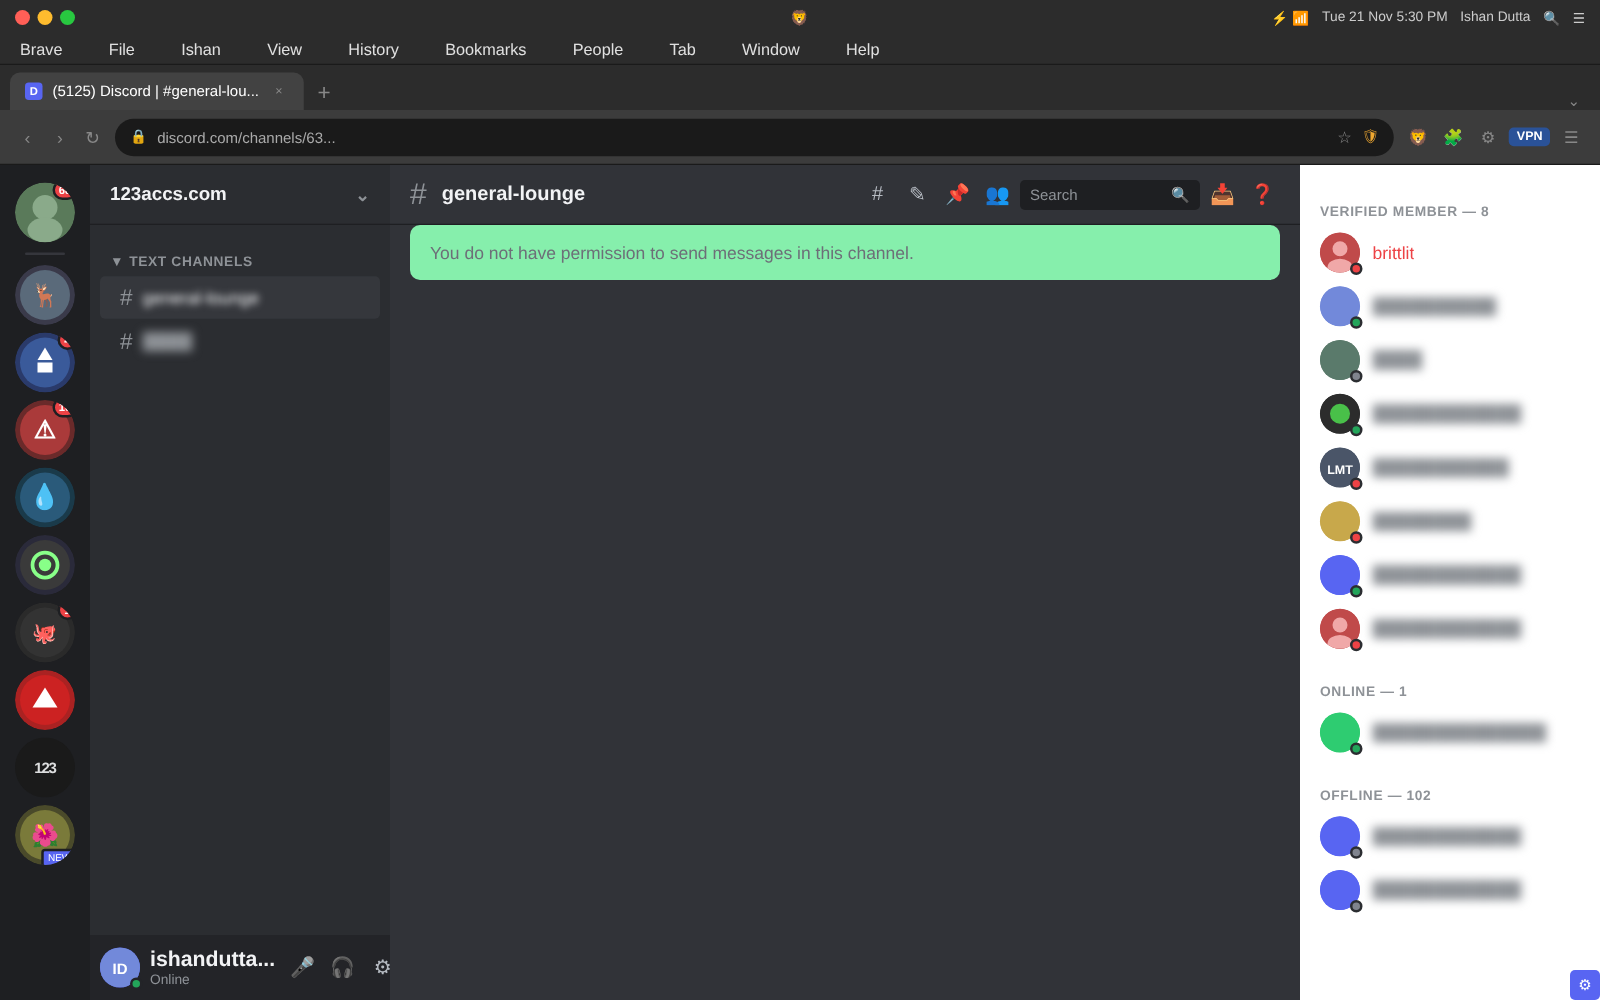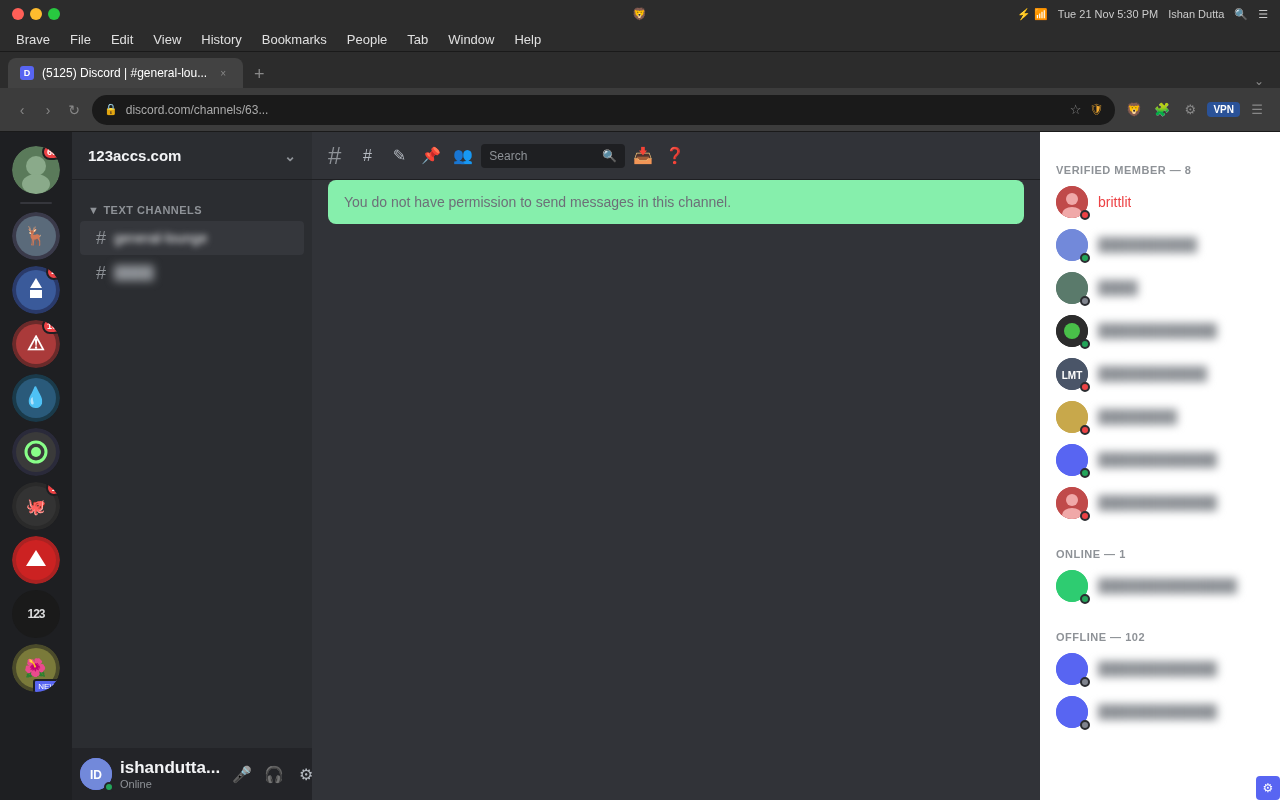--- a/index.html
+++ b/index.html
@@ -52,21 +52,21 @@
       gap: 10px;
       font-size: 11px;
       color: #cccccc;
     }
     .menu-bar {
       height: 24px;
       background: #2c2c2c;
       display: flex;
       align-items: center;
       padding: 0 8px;
-      gap: 4px;
+      gap: 21px;
       font-size: 13px;
       color: #e0e0e0;
       border-bottom: 1px solid #1a1a1a;
     }
     .menu-item {
       padding: 2px 8px;
       border-radius: 4px;
       cursor: pointer;
       font-size: 13px;
     }
@@ -520,21 +520,21 @@
     <span>Tue 21 Nov  5:30 PM</span>
     <span>Ishan Dutta</span>
     <span>🔍</span>
     <span>☰</span>
   </div>
 </div>
 
 <div class="menu-bar">
   <span class="menu-item">Brave</span>
   <span class="menu-item">File</span>
-  <span class="menu-item">Edit</span>
+  <span class="menu-item">Ishan</span>
   <span class="menu-item">View</span>
   <span class="menu-item">History</span>
   <span class="menu-item">Bookmarks</span>
   <span class="menu-item">People</span>
   <span class="menu-item">Tab</span>
   <span class="menu-item">Window</span>
   <span class="menu-item">Help</span>
 </div>
 
 <div class="tab-bar">
@@ -705,20 +705,21 @@
         <div class="panel-icon">🎧</div>
         <div class="panel-icon">⚙</div>
       </div>
     </div>
   </div>
 
   <div class="main-content">
 
     <div class="channel-header">
       <span class="channel-header-hash">#</span>
+      <span class="channel-header-name">general-lounge</span>
       <div class="channel-header-icons">
         <div class="header-icon">#</div>
         <div class="header-icon">✎</div>
         <div class="header-icon">📌</div>
         <div class="header-icon">👥</div>
         <div class="search-box">
           <span>Search</span>
           <span style="margin-left:auto;">🔍</span>
         </div>
         <div class="header-icon">📥</div>

